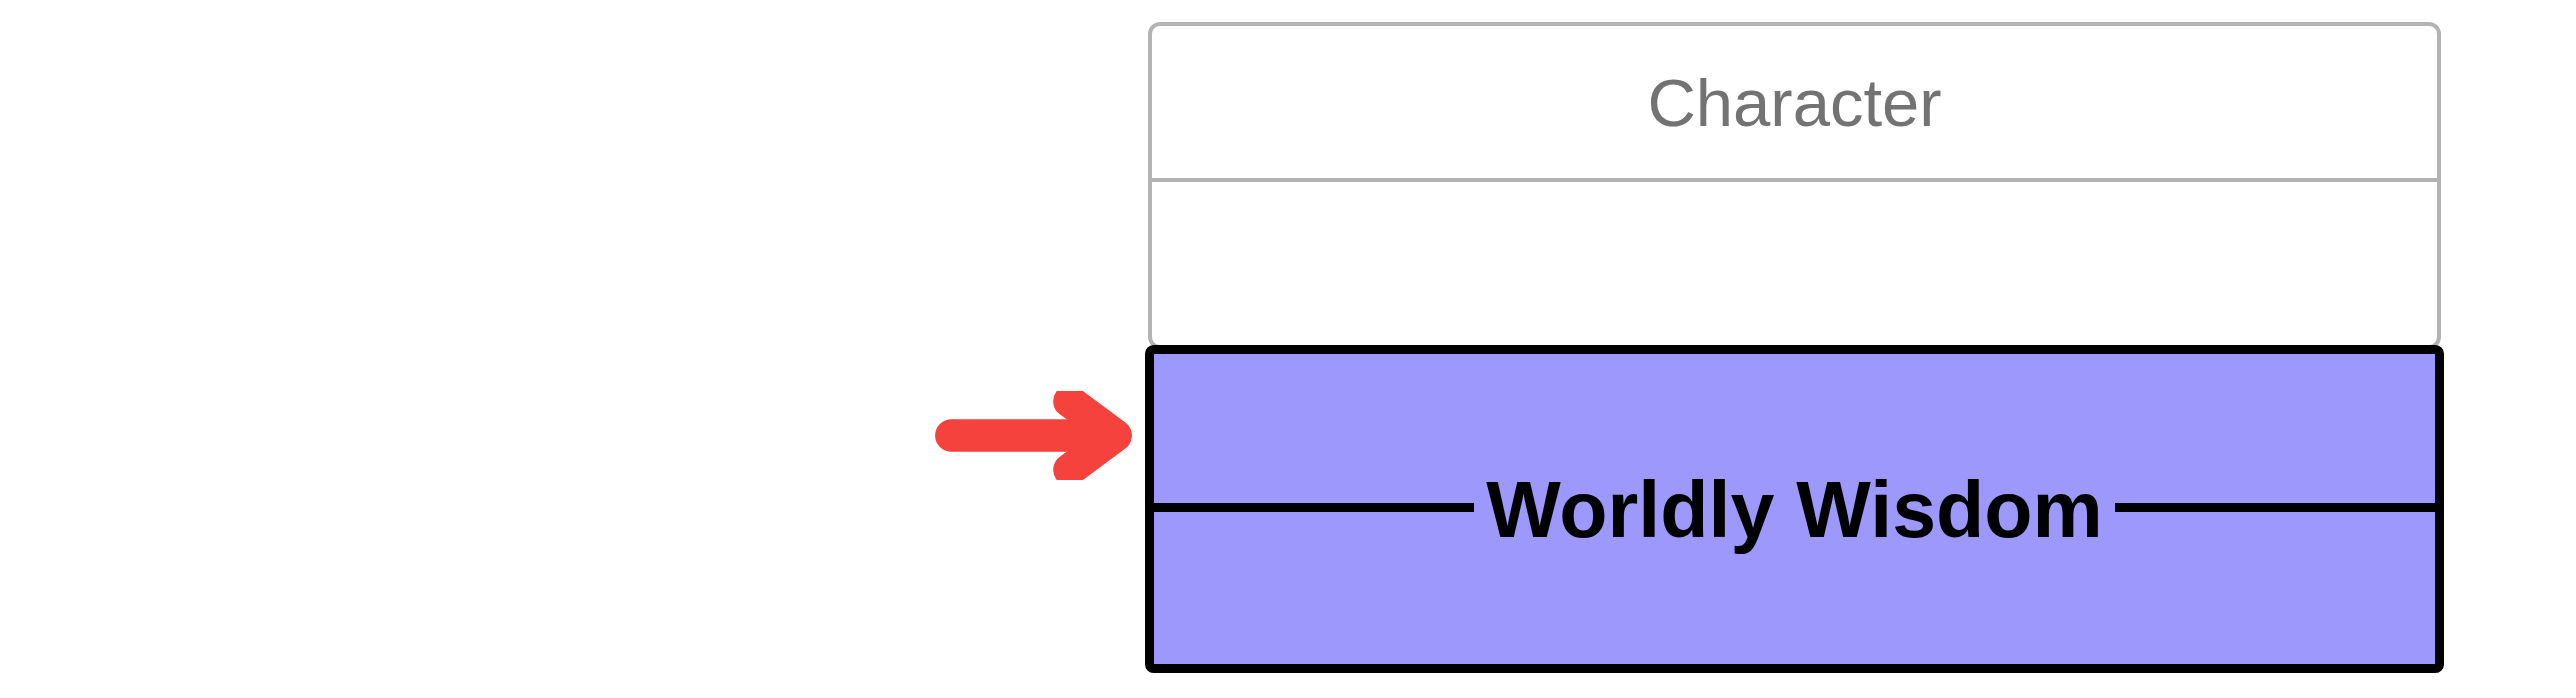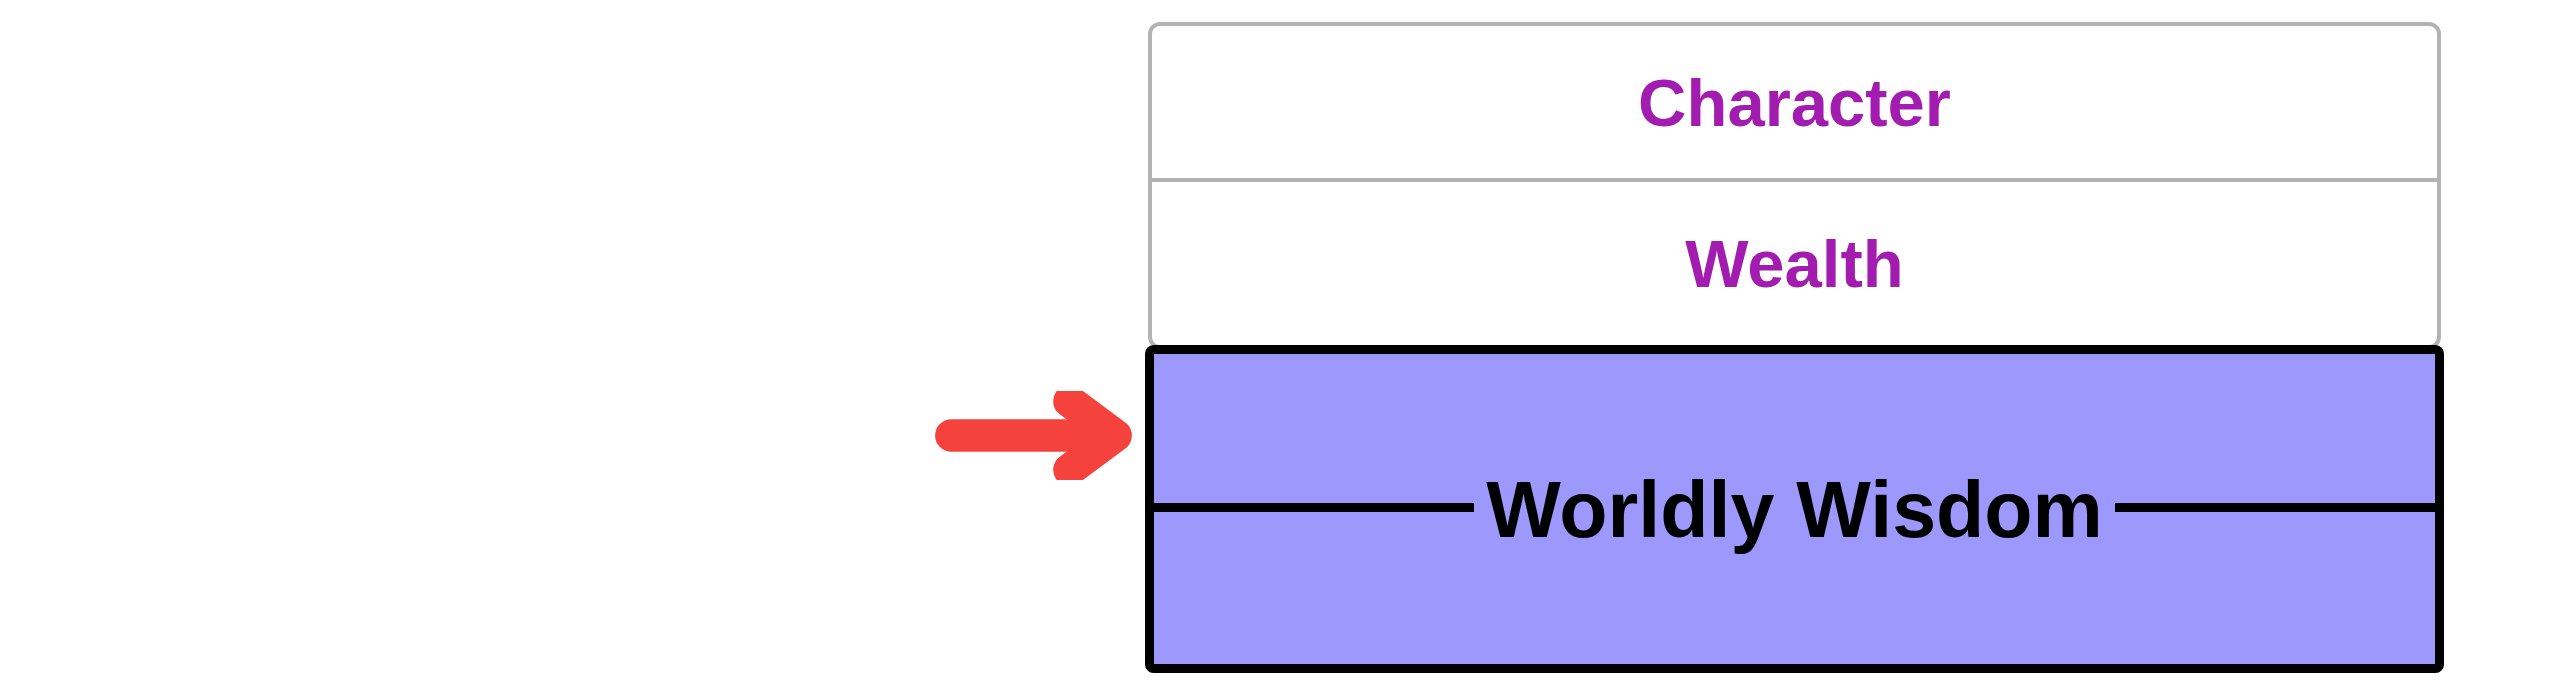--- a/index.html
+++ b/index.html
@@ -31,23 +31,23 @@
     background: #ffffff;
   }
   .list-row {
     position: absolute;
     left: 0;
     width: 100%;
     box-sizing: border-box;
     display: flex;
     align-items: center;
     justify-content: center;
-    color: #a21caf;
+    color: #737373;
     font-size: 67px;
-    font-weight: 700;
+    font-weight: 400;
     letter-spacing: 0px;
     line-height: 1;
     white-space: nowrap;
   }
   .list-row-character {
     top: 0px;
     height: 156px;
     border-bottom: 4.3px solid #b3b3b3;
   }
   .list-row-wealth {
@@ -141,23 +141,20 @@
 <body>
 
 <div id="canvas">
 
   <div class="list-card">
 
     <div class="list-row list-row-character">
       <span>Character</span>
     </div>
 
-    <div class="list-row list-row-wealth">
-      <span>Wealth</span>
-    </div>
 
   </div>
 
   <div class="highlight-card">
     <div class="highlight-inner">
       <div class="highlight-rule"></div>
       <div class="highlight-label-wrap">
         <span class="highlight-label">Worldly Wisdom</span>
       </div>
     </div>

